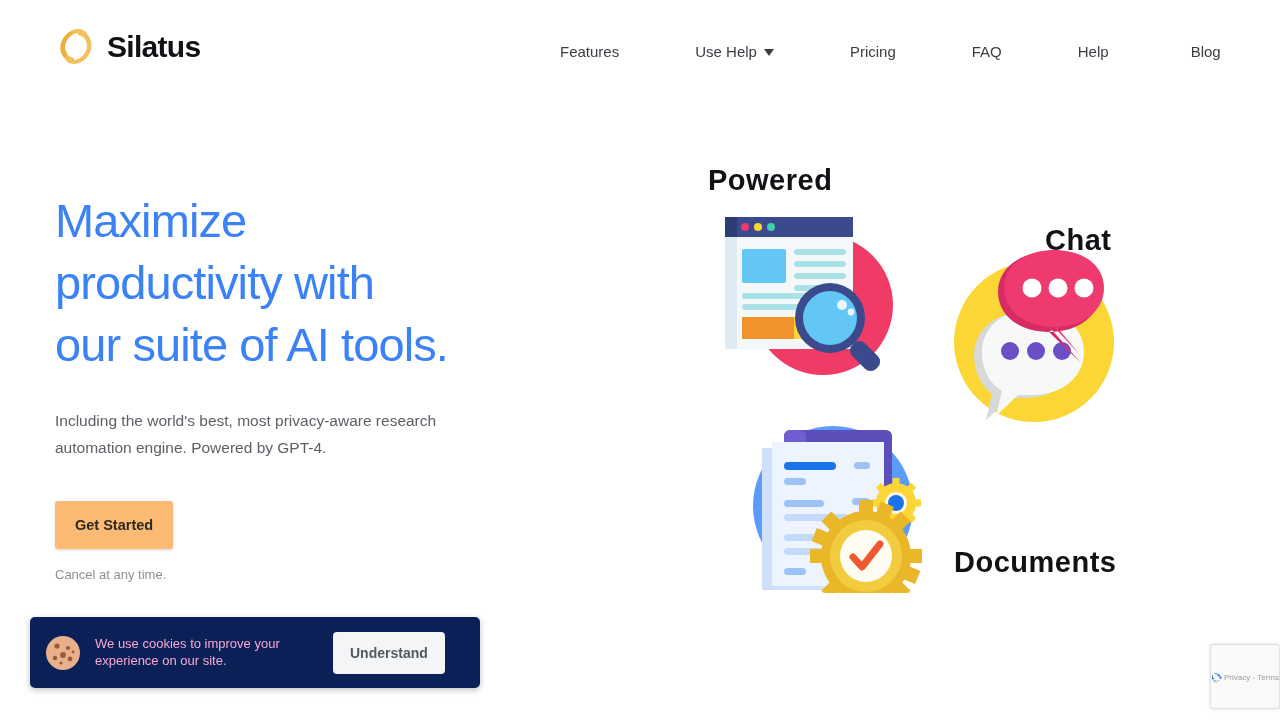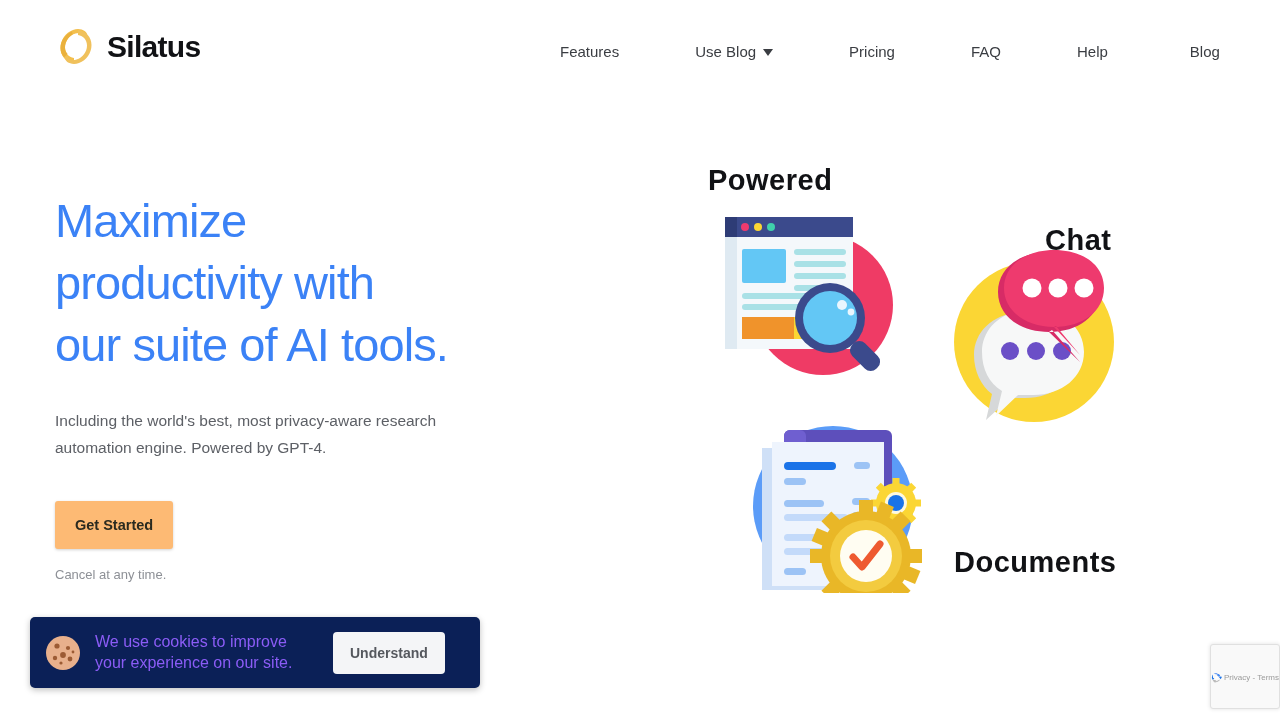--- a/index.html
+++ b/index.html
@@ -77,21 +77,21 @@
   
   .cookie {
     position: absolute; left: 30px; top: 617px;
     width: 450px; height: 71px;
     background: #0b2057; border-radius: 5px;
     display: flex; align-items: center; padding: 0 14px; gap: 13px;
     box-shadow: 0 2px 6px rgba(0,0,0,.25);
   }
   .cookie-icon { width: 38px; height: 38px; flex: 0 0 38px; }
   .cookie-text {
-    color: #8b5cf6; font-size: 16px; line-height: 1.28;
+    color: #f9a8d4; font-size: 13px; line-height: 1.28;
     flex: 1 1 auto; max-width: 225px;
   }
   .cookie-btn {
     background: #f4f5f7; color: #55585e;
     border: none; border-radius: 4px;
     font-size: 14px; font-weight: bold;
     padding: 13px 17px; cursor: pointer; white-space: nowrap;
     font-family: "Liberation Sans", sans-serif;
   }
 
@@ -122,21 +122,21 @@
       </svg>
       <span class="brand-name">Silatus</span>
     </a>
 
     <nav class="nav">
       <span class="nav-item">
         <span>Features</span>
       </span>
       <span class="nav-sp"></span>
       <span class="nav-item">
-        <span>Use Blog</span>
+        <span>Use Help</span>
         <span class="caret"></span>
       </span>
       <span class="nav-sp"></span>
       <span class="nav-item">
         <span>Pricing</span>
       </span>
       <span class="nav-sp"></span>
       <span class="nav-item">
         <span>FAQ</span>
       </span>

